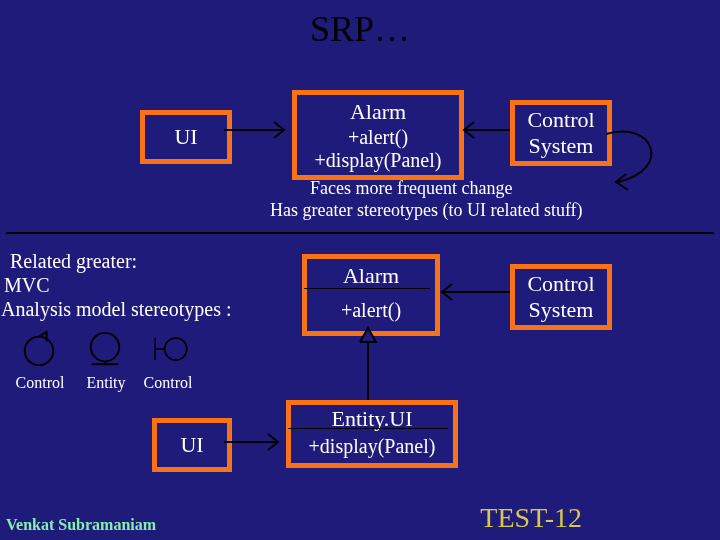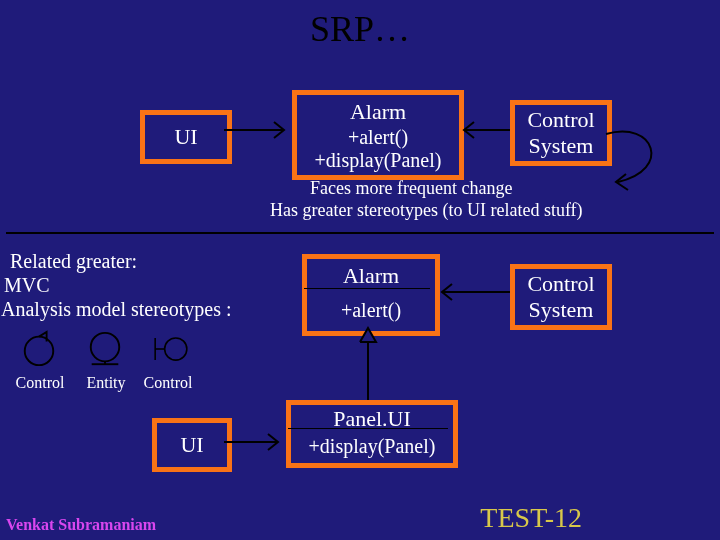--- a/index.html
+++ b/index.html
@@ -5,21 +5,21 @@
   html,body{margin:0;padding:0;width:720px;height:540px;background:#1f1b7a;font-family:"Times New Roman",serif;color:white;overflow:hidden}
   .slide{position:relative;width:592px;height:540px}
   .title{position:absolute;top:8px;left:0;width:720px;text-align:center;font-size:36px;color:black}
   .box{position:absolute;border:5px solid #f97316;background:#1f1b7a;text-align:center;display:flex;flex-direction:column;justify-content:center}
   .box span{color:white}
   .cls-name{font-size:22px}
   .cls-op{font-size:20px}
   .hr{position:absolute;height:0;border-top:2px solid black}
   .note{position:absolute;color:white;font-size:18px}
   .note-bold{font-weight:normal}
-  .footer-l{position:absolute;left:6px;bottom:6px;font-size:16px;color:#d946ef;font-weight:bold}
+  .footer-l{position:absolute;left:6px;bottom:6px;font-size:16px;color:#86efac;font-weight:bold}
   .footer-r{position:absolute;right:10px;bottom:6px;font-size:28px;color:#d8c84a}
   
   .uml-ico{position:absolute;width:38px;height:38px}
   .uml-ico svg{width:38px;height:38px}
   .ico-label{position:absolute;font-size:16px;color:white;text-align:center;width:60px}
   svg line,svg circle,svg path,svg polyline{stroke:#000;stroke-width:2;fill:none}
   .arrow-svg{position:absolute;overflow:visible}
   .arrow-svg line,.arrow-svg polyline,.arrow-svg path{stroke:#000;stroke-width:2;fill:none}
 </style>
 </head>
@@ -99,21 +99,21 @@
     <span class="cls-name">Control</span>
     <span class="cls-name">System</span>
   </div>
 
   <svg class="arrow-svg" style="left:432px;top:282px;width:78px;height:20px">
     <line x1="78" y1="10" x2="10" y2="10"></line>
     <polyline points="20,2 10,10 20,18"></polyline>
   </svg>
 
   <div class="box" style="left:286px;top:400px;width:162px;height:58px">
-    <span class="cls-name" style="height:28px;line-height:26px">Panel.UI</span>
+    <span class="cls-name" style="height:28px;line-height:26px">Entity.UI</span>
     <span class="cls-op" style="height:28px;line-height:24px">+display(Panel)</span>
   </div>
   <div class="hr" style="left:288px;top:428px;width:160px;border-top:1px solid black"></div>
 
   <svg class="arrow-svg" style="left:358px;top:328px;width:20px;height:72px">
     <line x1="10" y1="72" x2="10" y2="14"></line>
     <polyline points="2,14 10,0 18,14 2,14" style="fill:#1f1b7a"></polyline>
   </svg>
 
   <div class="box" style="left:152px;top:418px;width:70px;height:44px;align-items:center">

